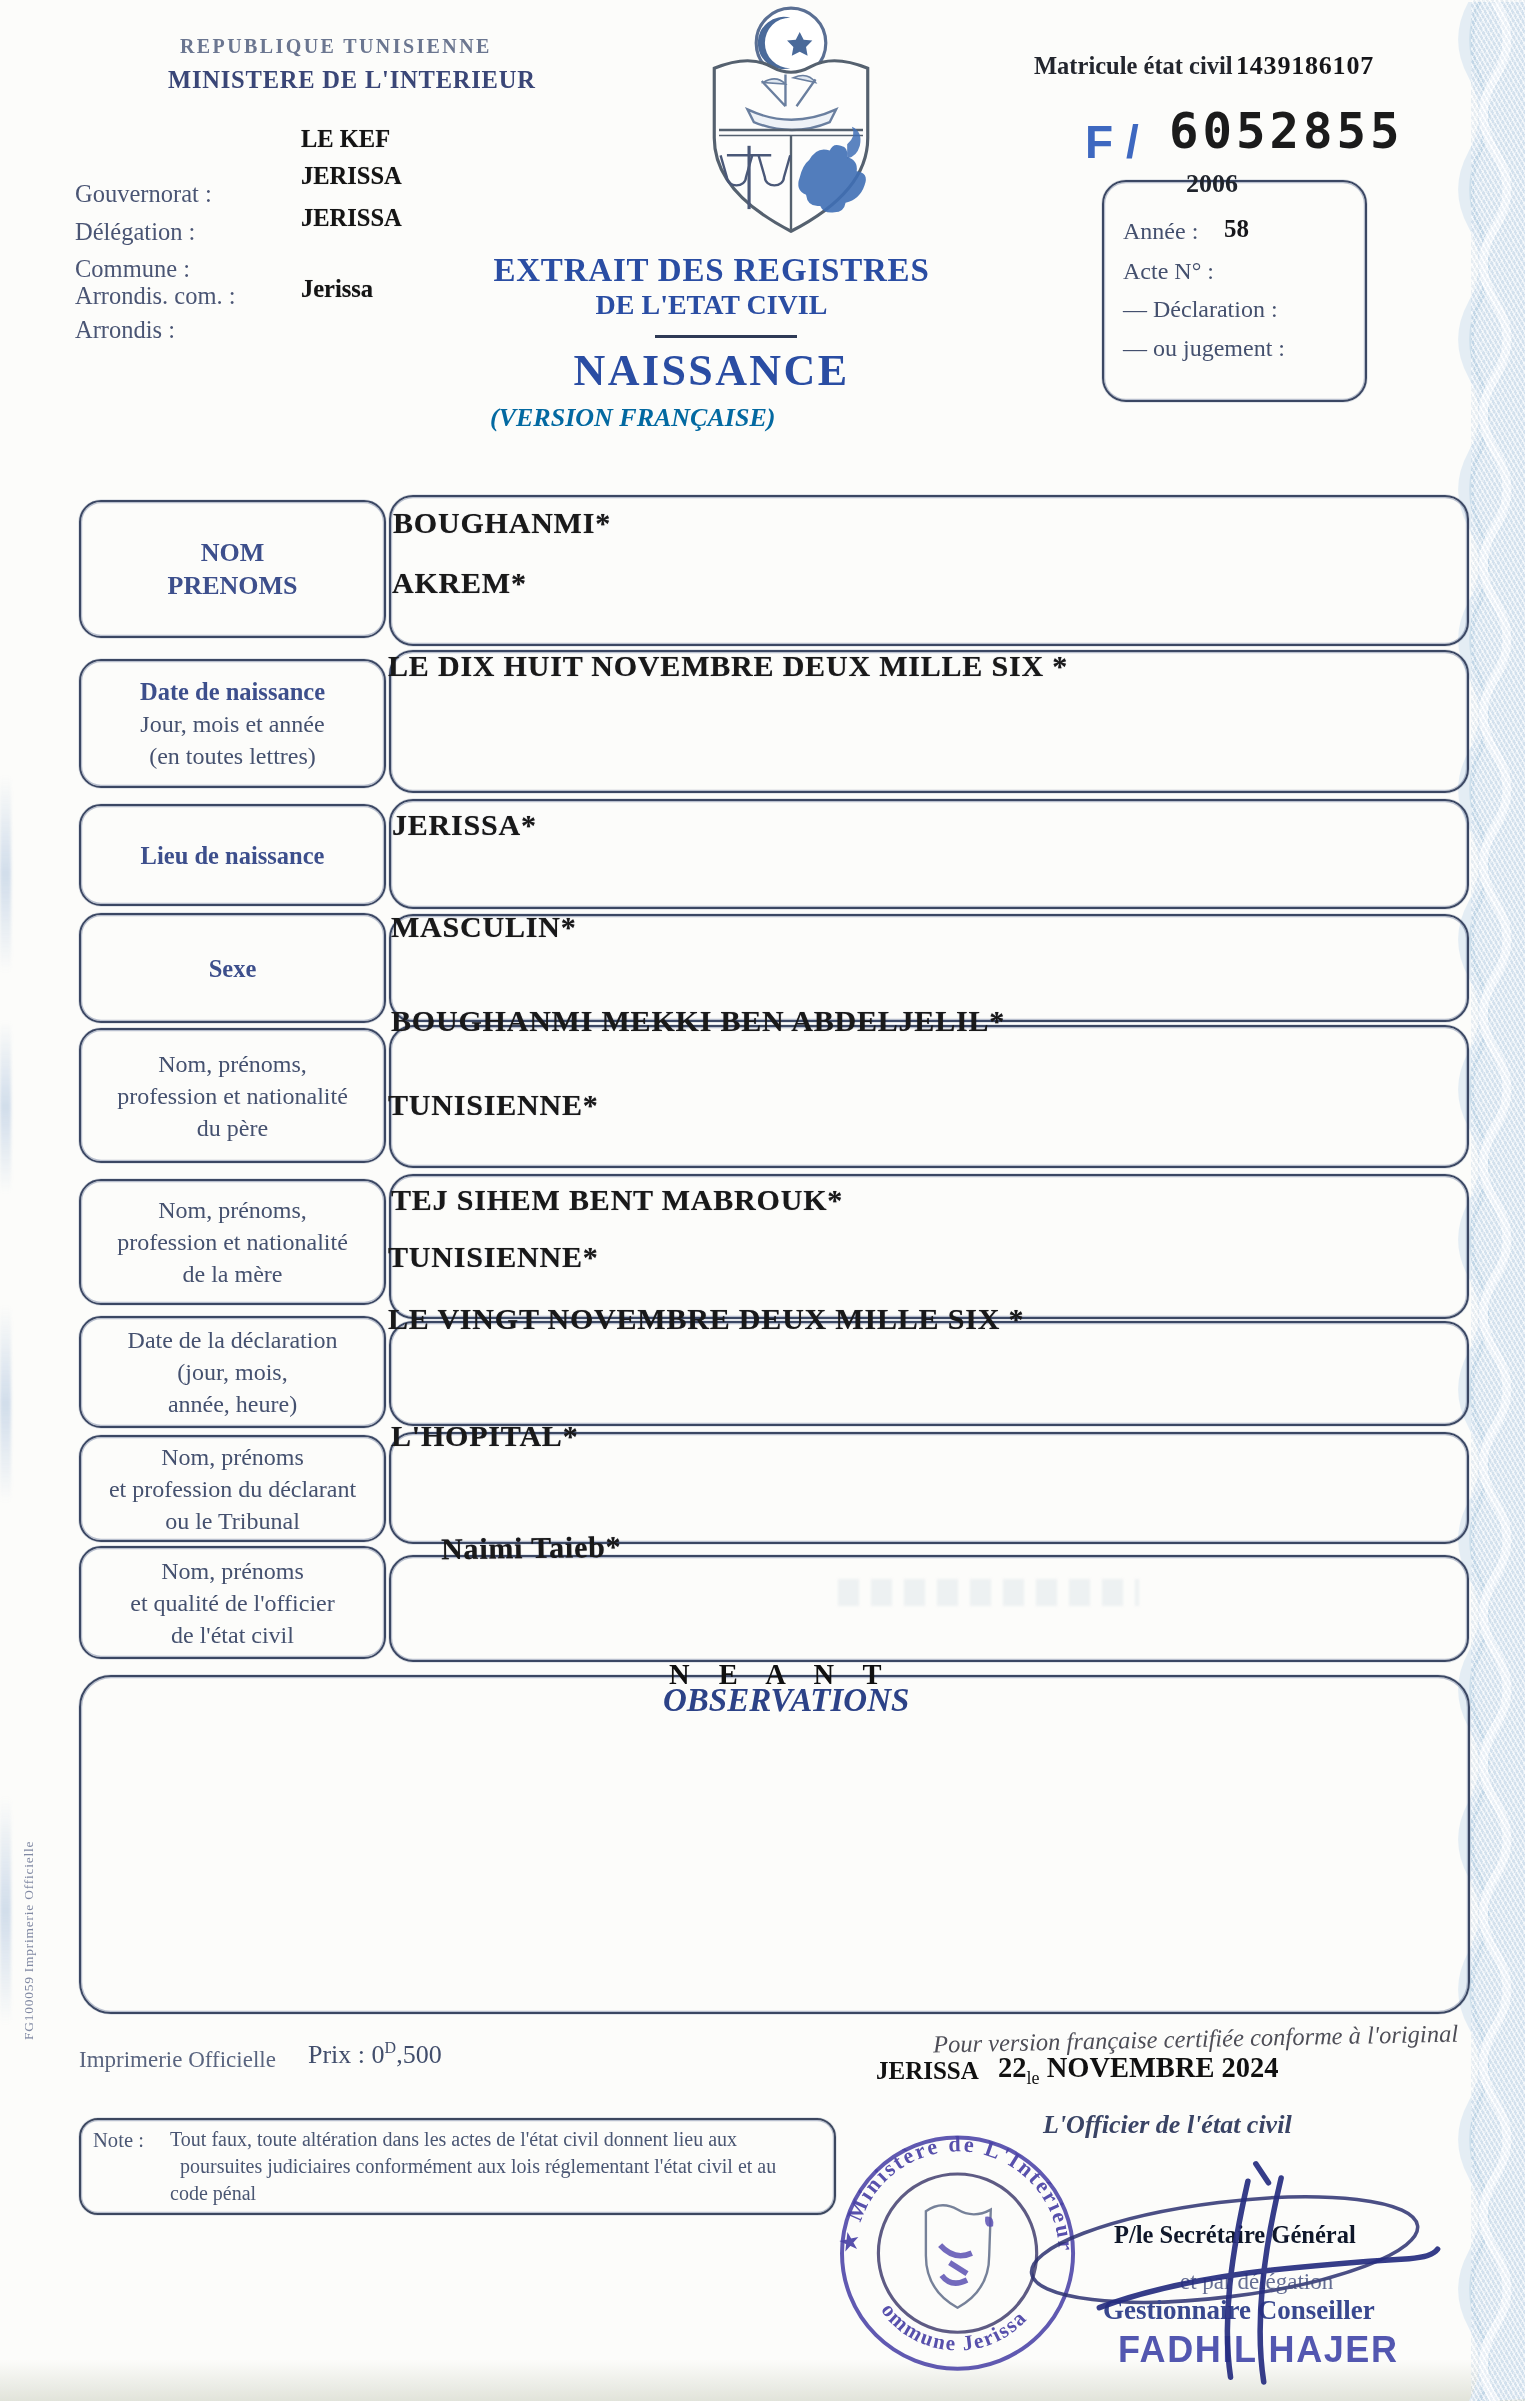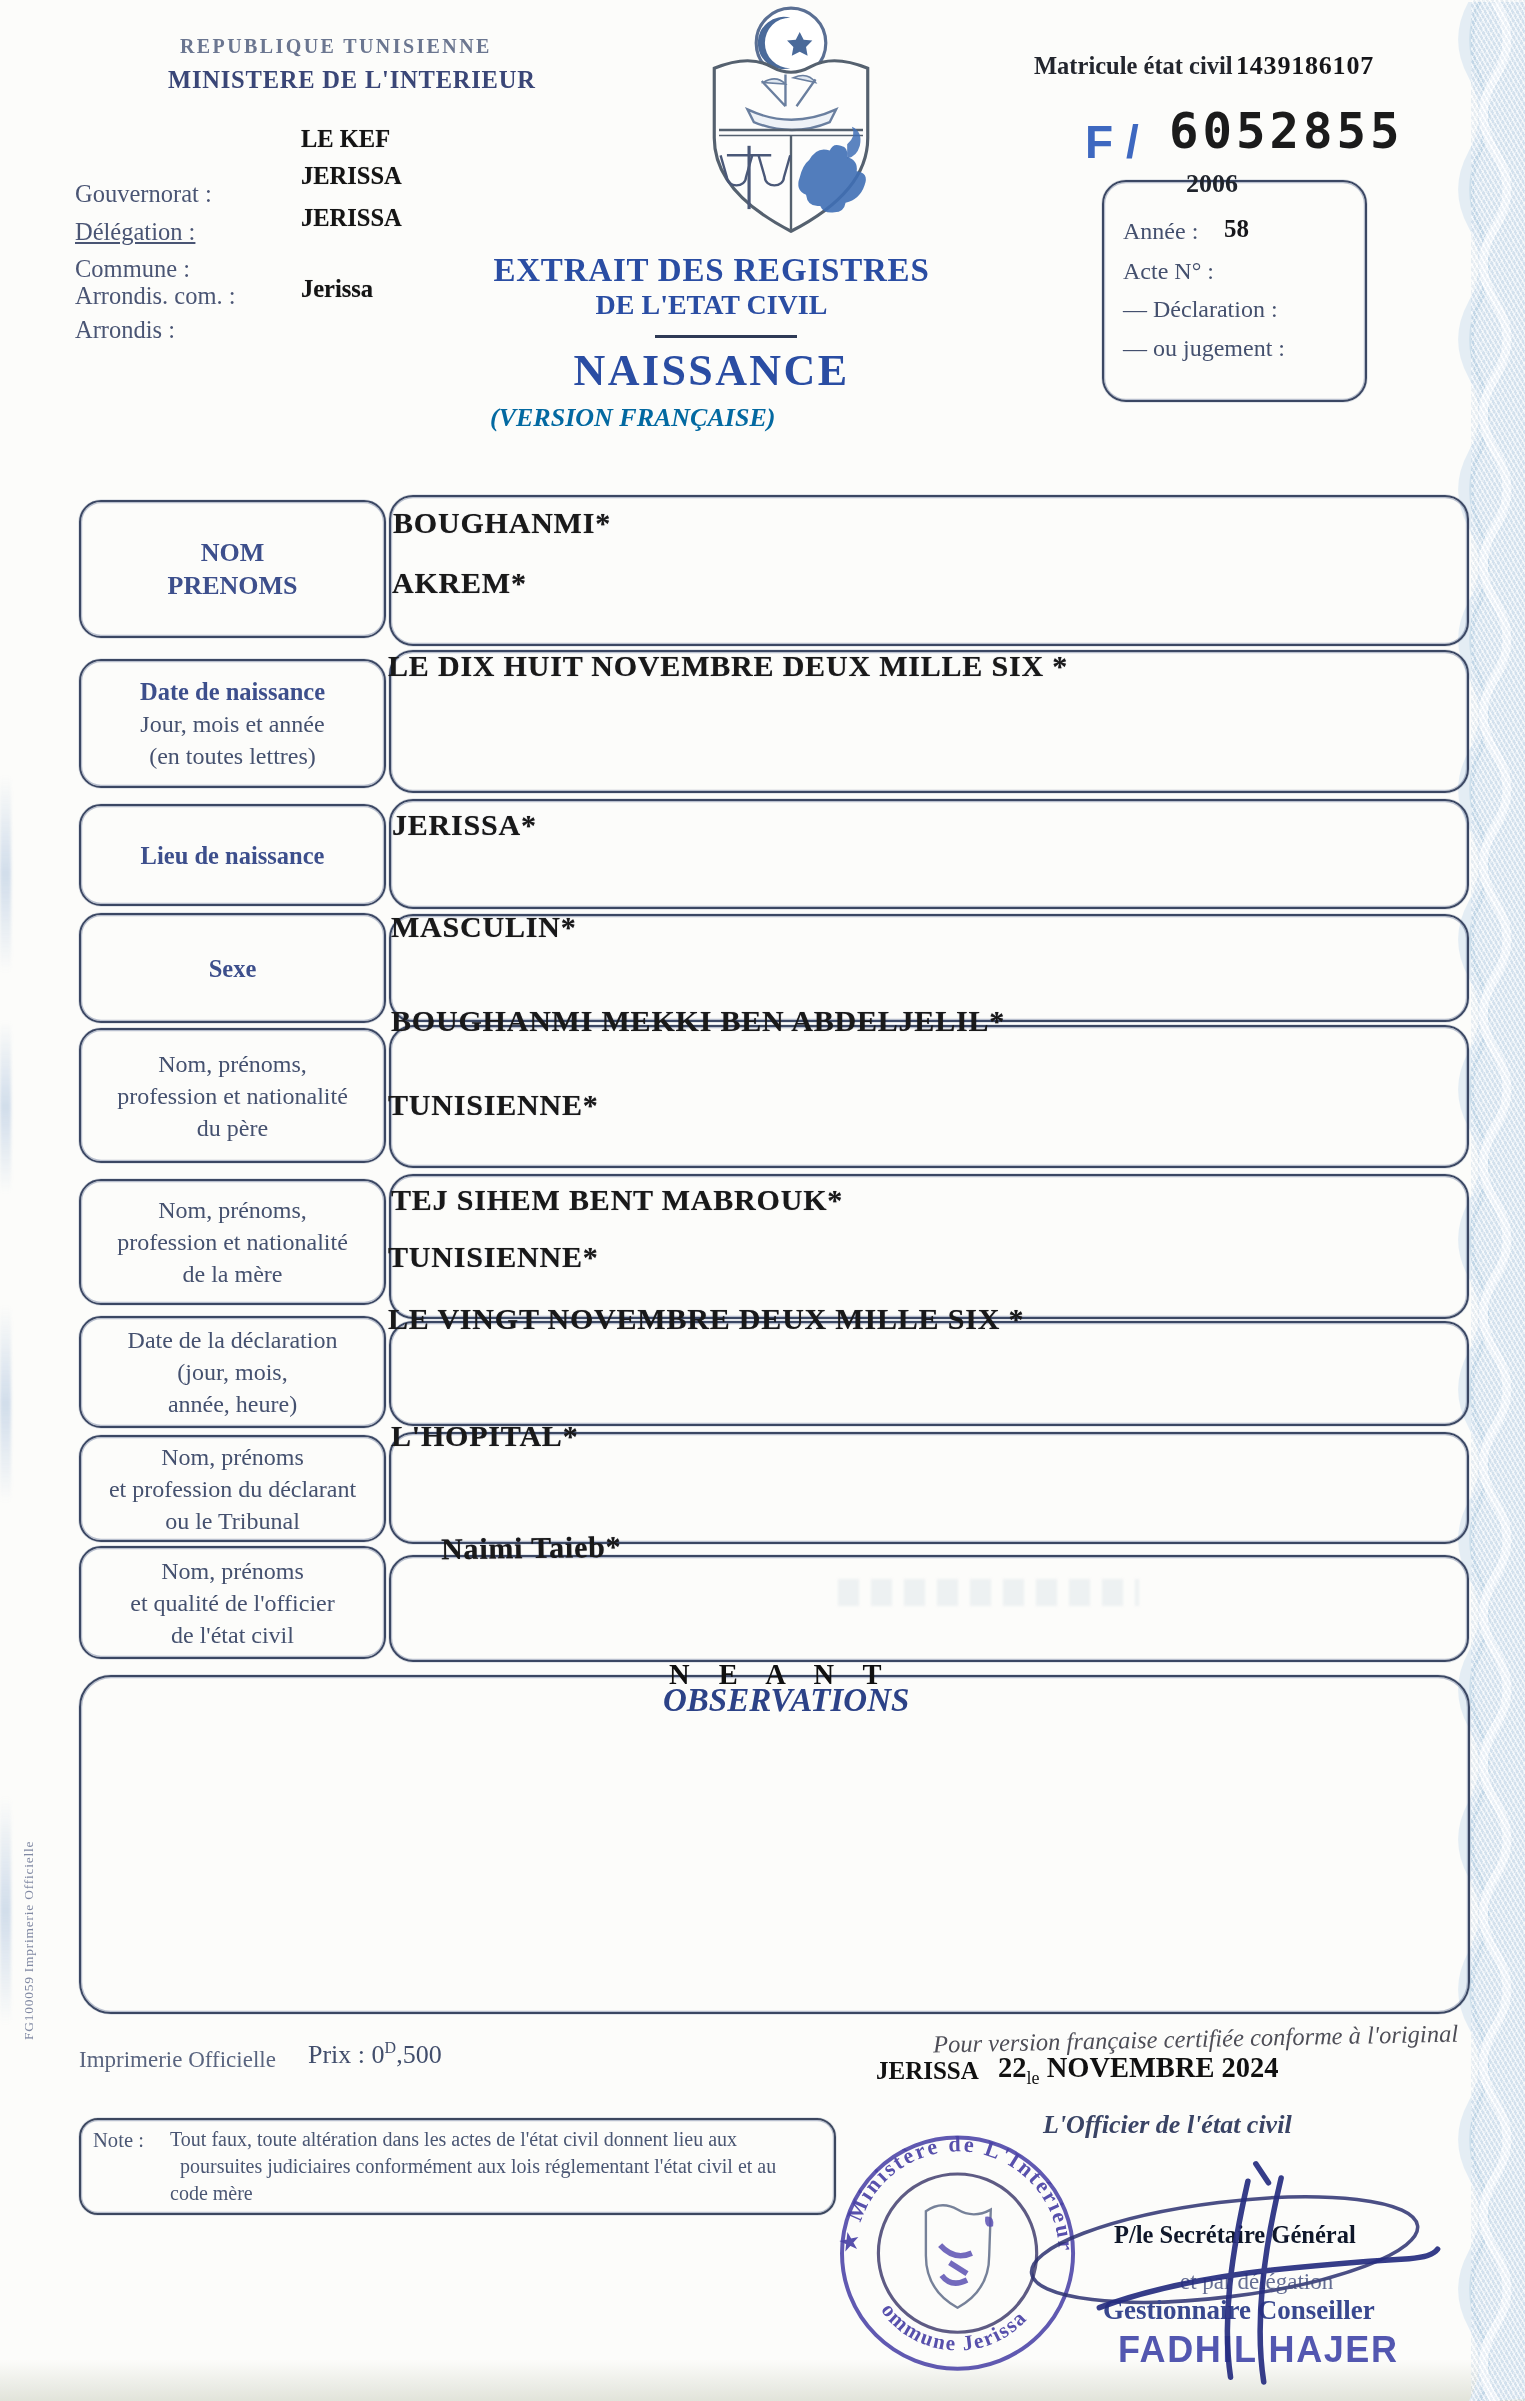--- a/index.html
+++ b/index.html
@@ -97,21 +97,21 @@
   <div class="edge-smudge" style="top:775px;height:198px;"></div>
   <div class="edge-smudge" style="top:1020px;height:174px;"></div>
   <div class="edge-smudge" style="top:1305px;height:198px;"></div>
   <div class="edge-smudge" style="top:1796px;height:229px;"></div>
   <div class="bottom-strip"></div>
 
   <div class="abs republique">REPUBLIQUE TUNISIENNE</div>
   <div class="abs ministere">MINISTERE DE L'INTERIEUR</div>
 
   <div class="abs admin-lbl" style="top:180px;">Gouvernorat :</div>
-  <div class="abs admin-lbl" style="top:218px;text-decoration:underline;">Délégation :</div>
+  <div class="abs admin-lbl" style="top:218px;">Délégation :</div>
   <div class="abs admin-lbl" style="top:255px;">Commune :</div>
   <div class="abs admin-lbl" style="top:282px;">Arrondis. com. :</div>
   <div class="abs admin-lbl" style="top:316px;">Arrondis :</div>
 
   <div class="abs admin-val" style="top:125px;">LE KEF</div>
   <div class="abs admin-val" style="top:162px;">JERISSA</div>
   <div class="abs admin-val" style="top:204px;">JERISSA</div>
   <div class="abs admin-val" style="top:275px;">Jerissa</div>
 
   <svg style="left:700px;top:4.7px;" width="182" height="231" viewBox="0 0 230 292">
@@ -231,21 +231,21 @@
   <div class="abs place">JERISSA</div>
   <div class="abs dateline">
     <span>22</span><span class="le">le</span><span> NOVEMBRE 2024</span>
   </div>
   <div class="abs officier">L'Officier de l'état civil</div>
 
   <div class="box note-box"></div>
   <div class="abs note-lbl">Note :</div>
   <div class="abs noteline" style="left:170px;top:2128px;">Tout faux, toute altération dans les actes de l'état civil donnent lieu aux</div>
   <div class="abs noteline" style="left:180px;top:2155px;">poursuites judiciaires conformément aux lois réglementant l'état civil et au</div>
-  <div class="abs noteline" style="left:170px;top:2182px;">code mère</div>
+  <div class="abs noteline" style="left:170px;top:2182px;">code pénal</div>
 
   <svg style="left:823px;top:2128px;z-index:7;" width="277" height="274" viewBox="0 0 350 346">
     <circle cx="170" cy="158" r="146" fill="none" stroke="#4a42a6" stroke-width="5" opacity="0.88"></circle>
     <circle cx="170" cy="158" r="100" fill="none" stroke="#423e6e" stroke-width="4" opacity="0.85"></circle>
     <defs>
       <path id="arcTop" d="M 50 202 A 128 128 0 1 1 290 202"></path>
       <path id="arcBot" d="M 75 233 A 118 118 0 0 0 265 233"></path>
     </defs>
     <text font-size="28" font-weight="700" fill="#4a42a6" letter-spacing="3" opacity="0.92">
       <textPath href="#arcTop" startOffset="50%" text-anchor="middle">★ Ministère de L'Intérieur</textPath>

